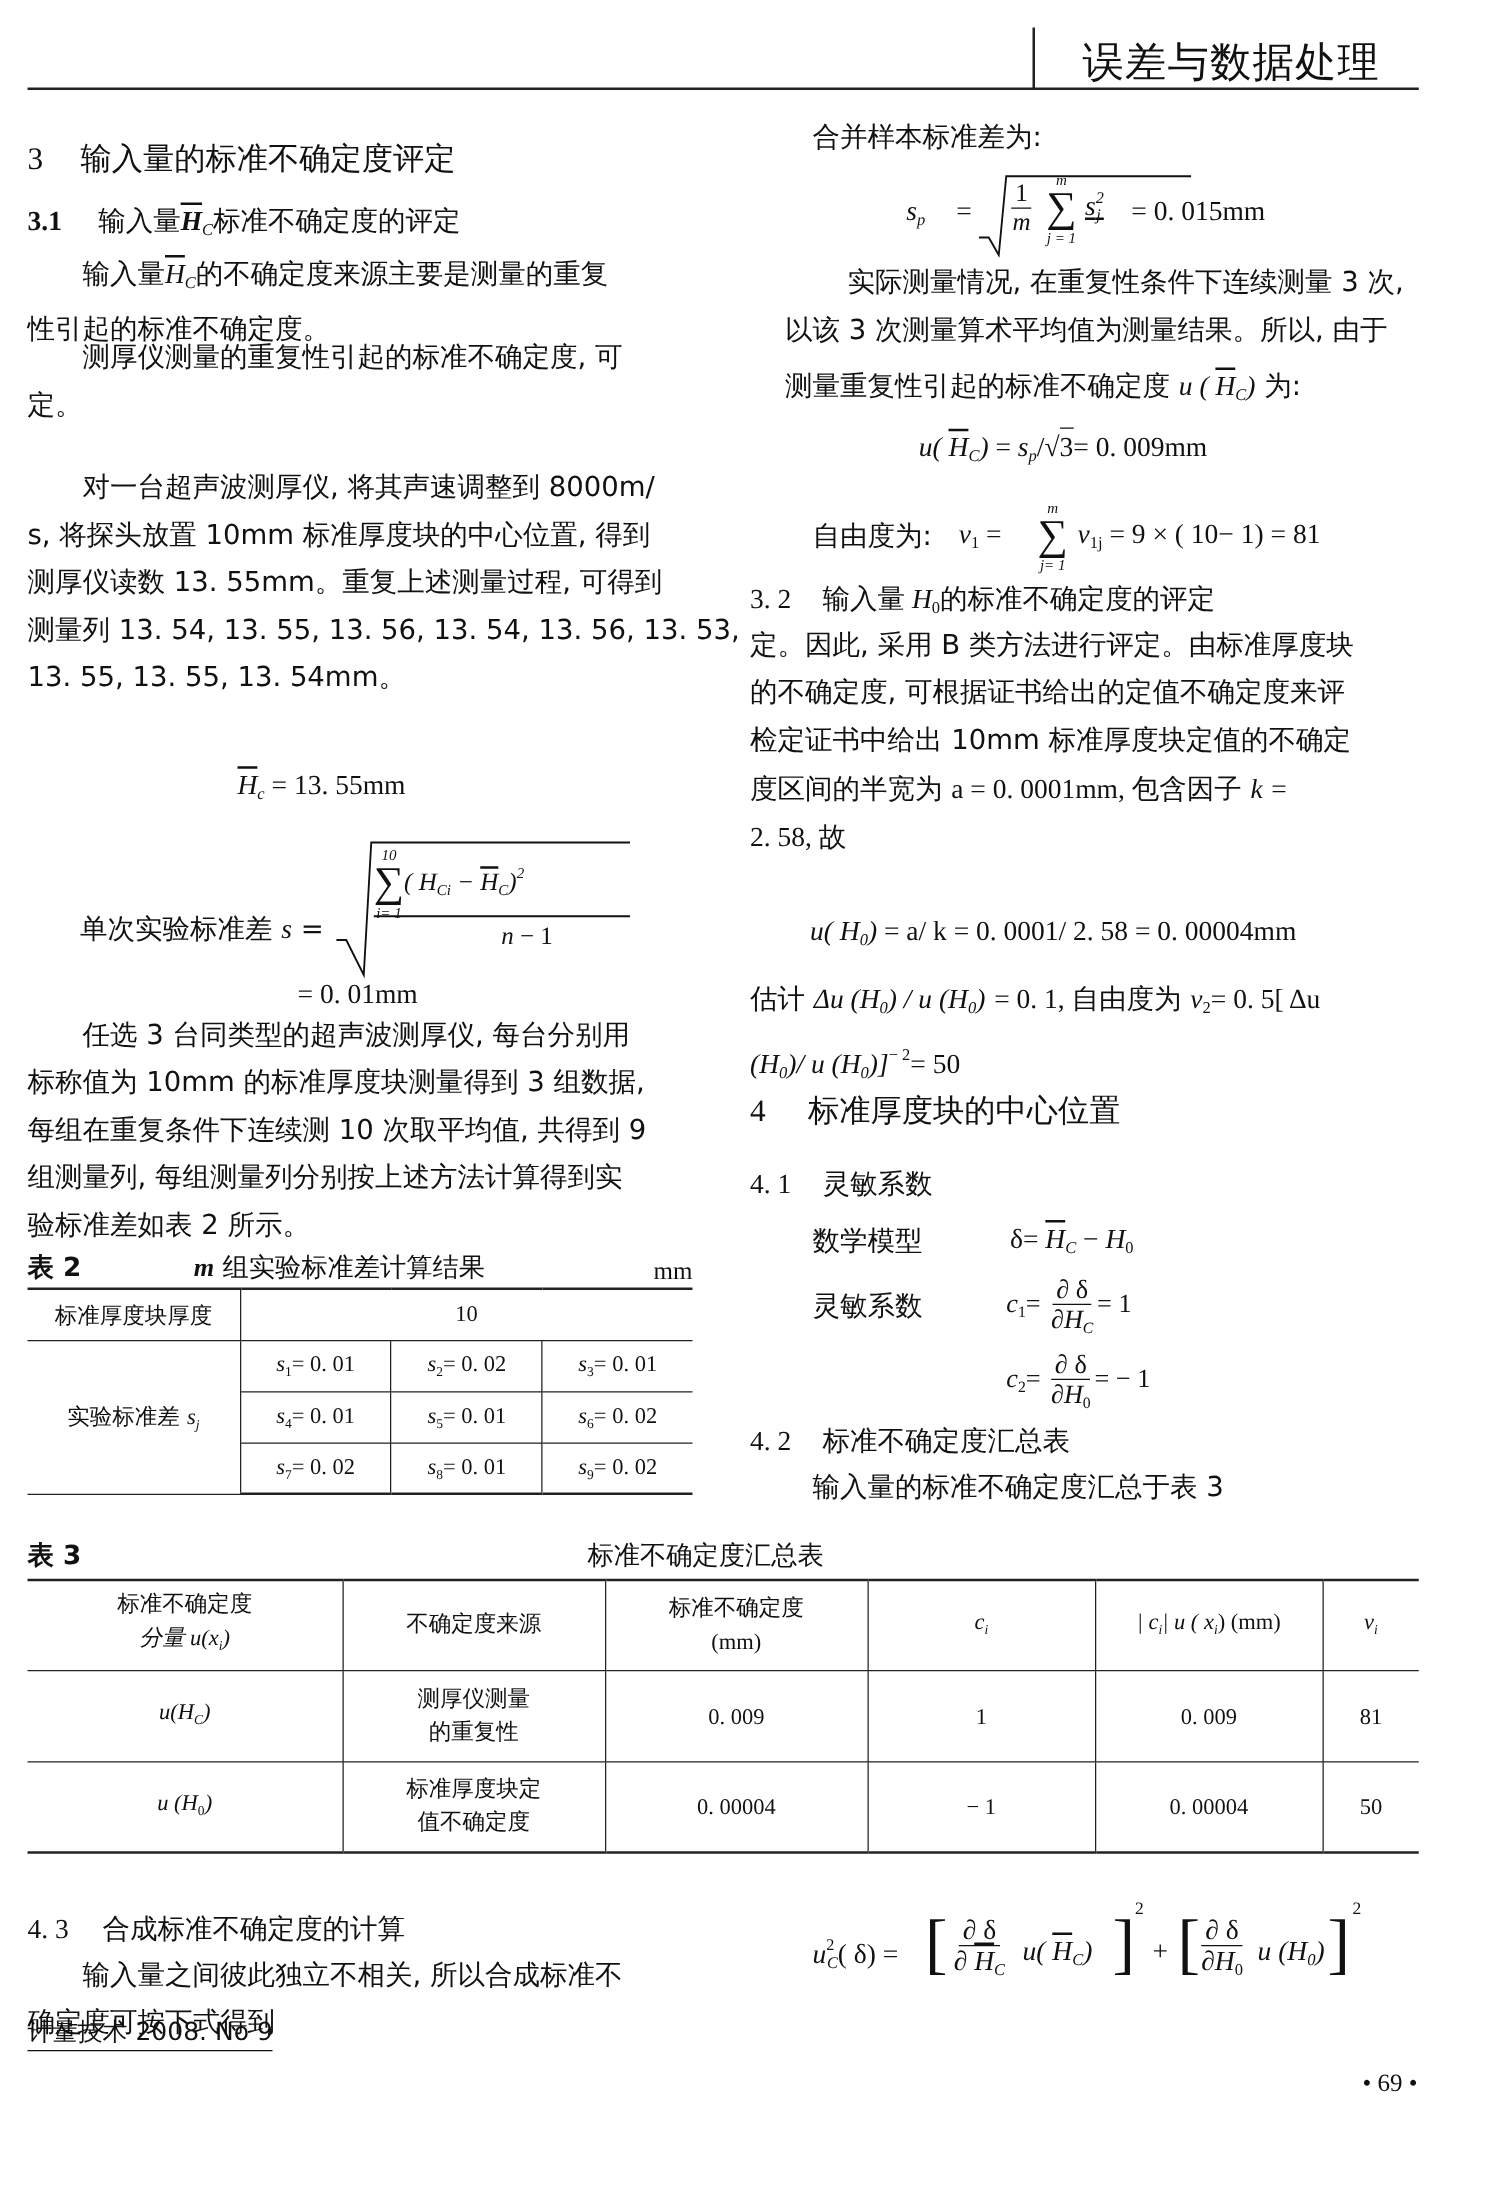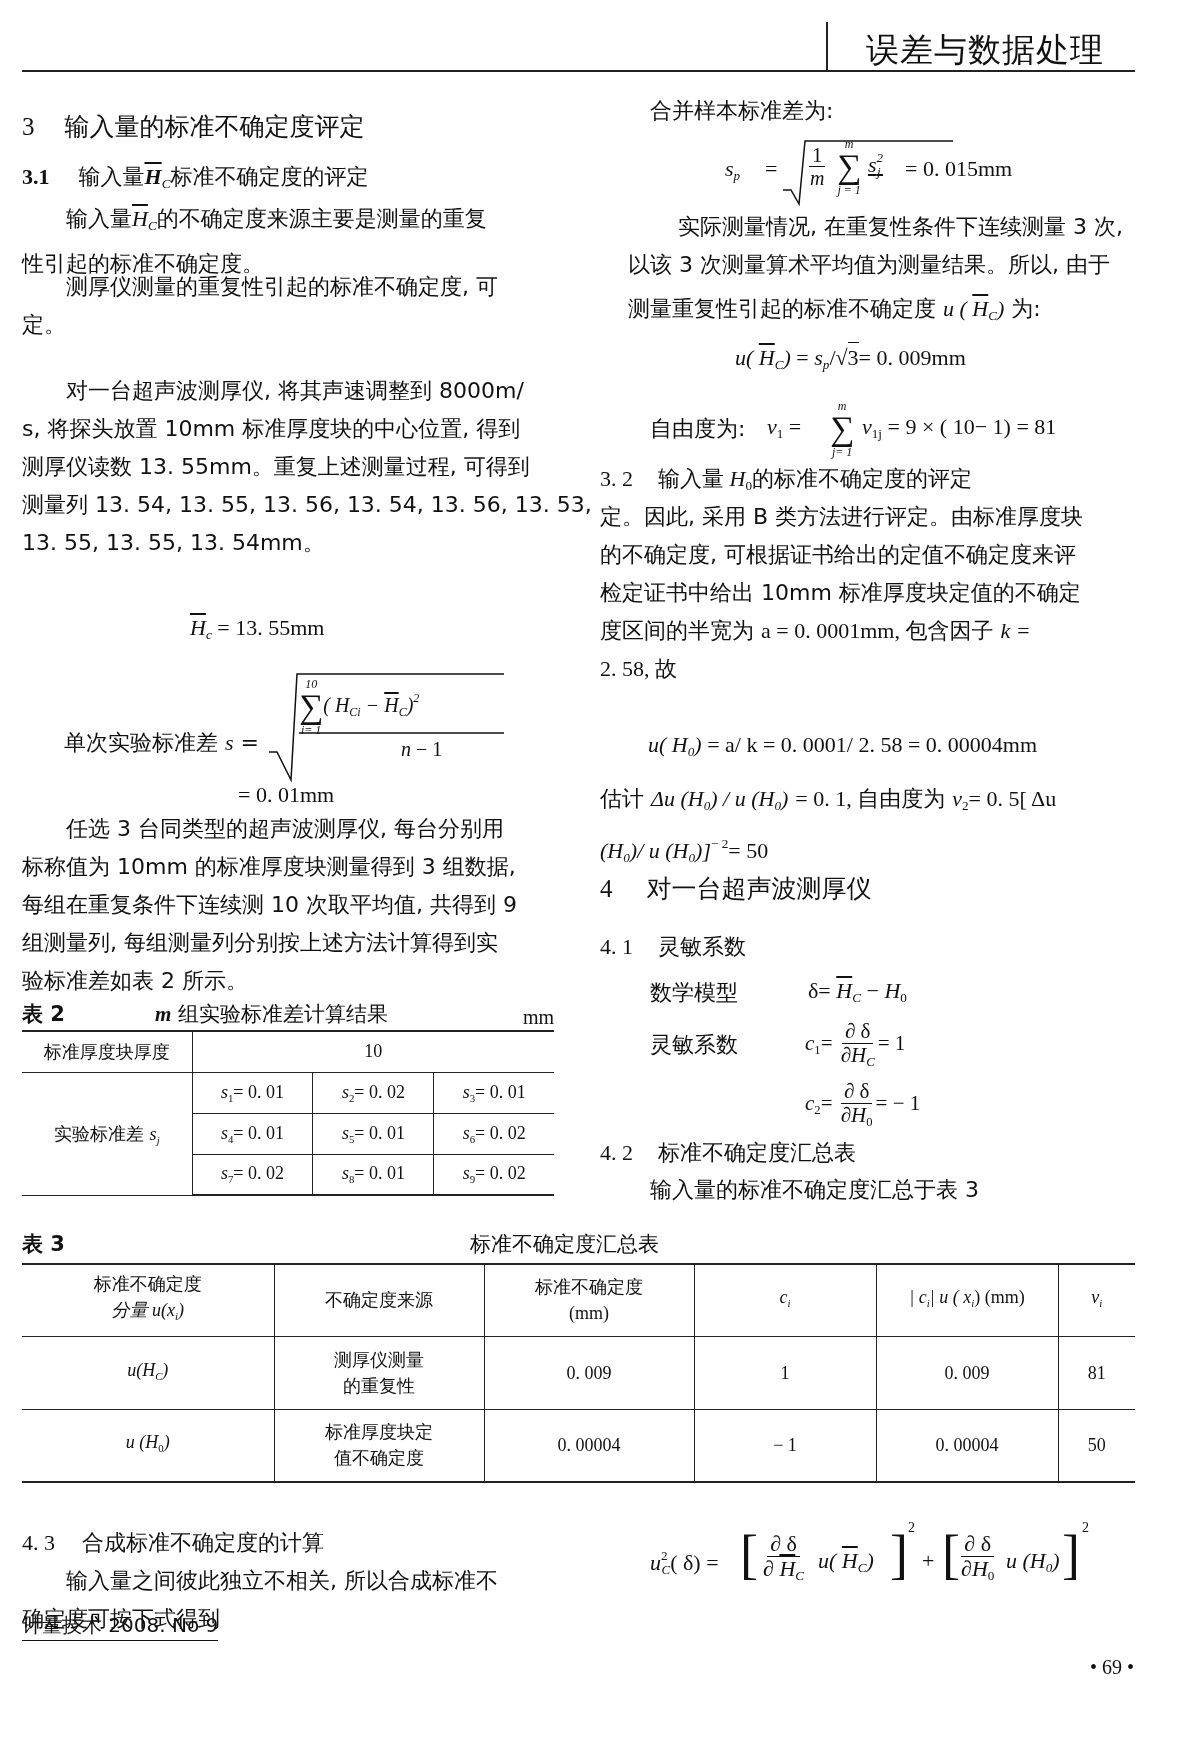--- a/index.html
+++ b/index.html
@@ -207,21 +207,21 @@
     <span class="it">u( H<sub>0</sub>)</span> <span>= a/ k = 0. 0001/ 2. 58 = 0. 00004mm</span>
   </div>
 
   <div class="abs" style="left:600px; top:780px; font-size:22px; line-height:38px;">
     <div><span>估计</span> <span class="it serif">Δu (H<sub>0</sub>) / u (H<sub>0</sub>)</span> <span class="serif">= 0. 1, 自由度为</span> <span class="it serif">ν</span><sub class="serif">2</sub><span class="serif">= 0. 5[ Δu</span></div>
     <div class="serif"><span class="it">(H<sub>0</sub>)/ u (H<sub>0</sub>)]</span><sup>− 2</sup><span>= 50</span></div>
   </div>
 
   <div class="abs h1" style="left:600px; top:872px;">
     <span class="num">4</span>
-    <span style="margin-left:26px;">对一台超声波测厚仪</span>
+    <span style="margin-left:26px;">标准厚度块的中心位置</span>
   </div>
 
   <div class="abs h2" style="left:600px; top:932px;">
     <span class="num">4. 1</span>
     <span style="margin-left:18px;">灵敏系数</span>
   </div>
 
   <div class="abs" style="left:650px; top:978px; font-size:22px;">数学模型</div>
   <div class="abs serif" style="left:808px; top:978px; font-size:22px;">δ= <span class="it ovl">H</span><sub class="it">C</sub> − <span class="it">H</span><sub>0</sub></div>
 

